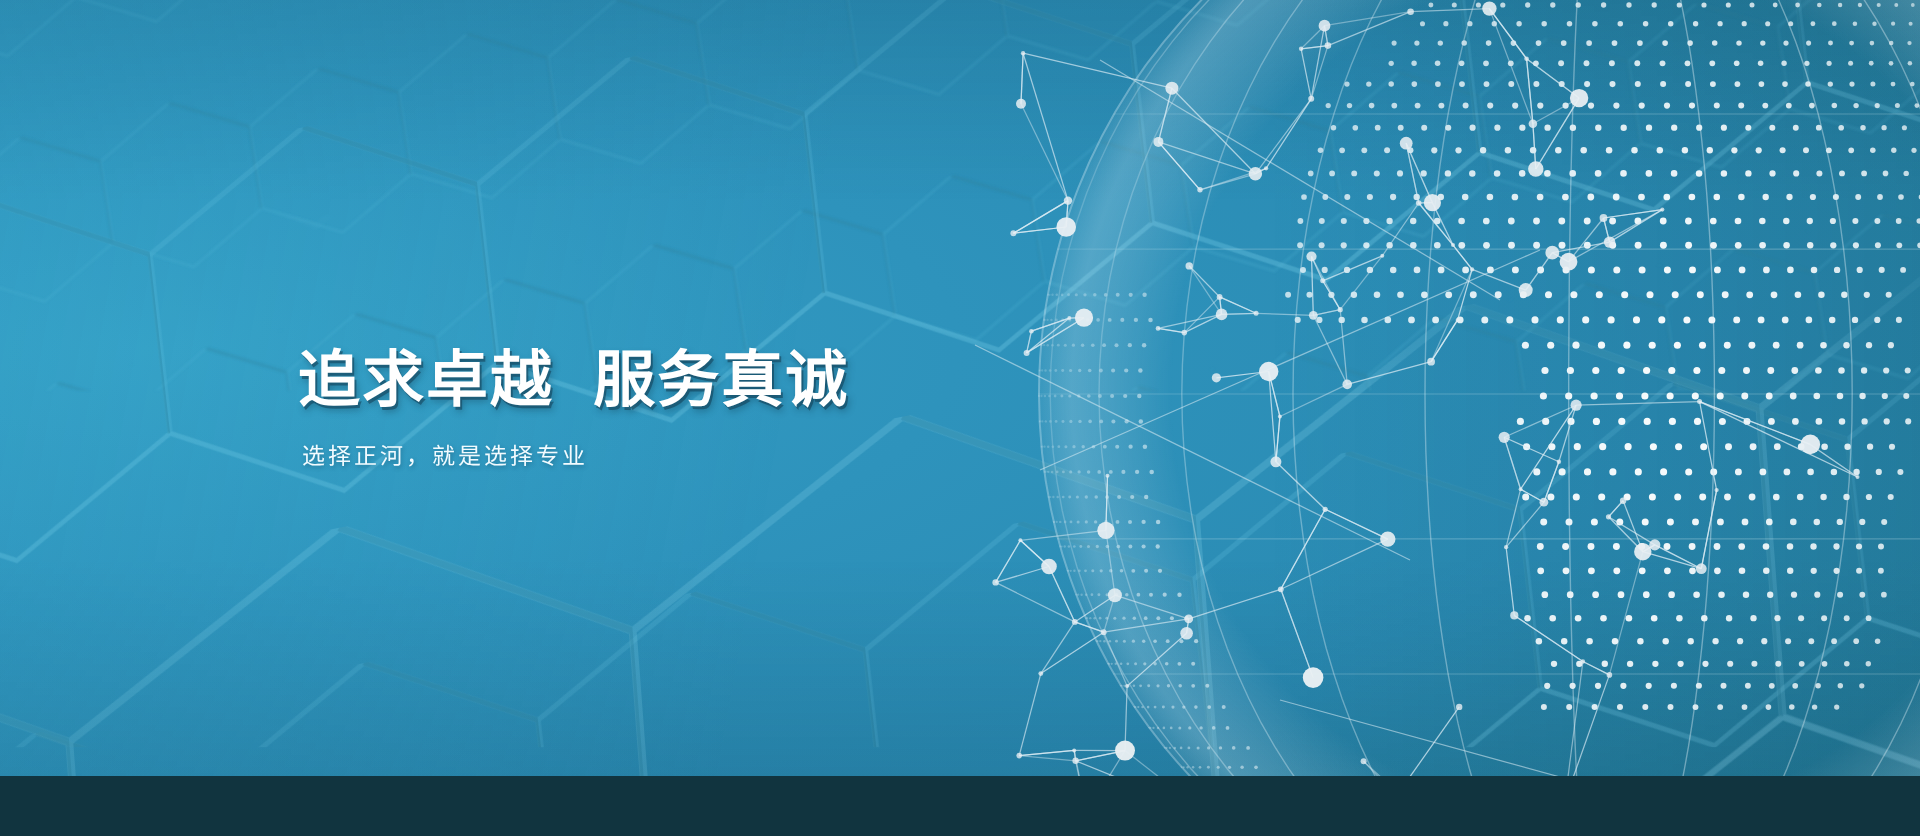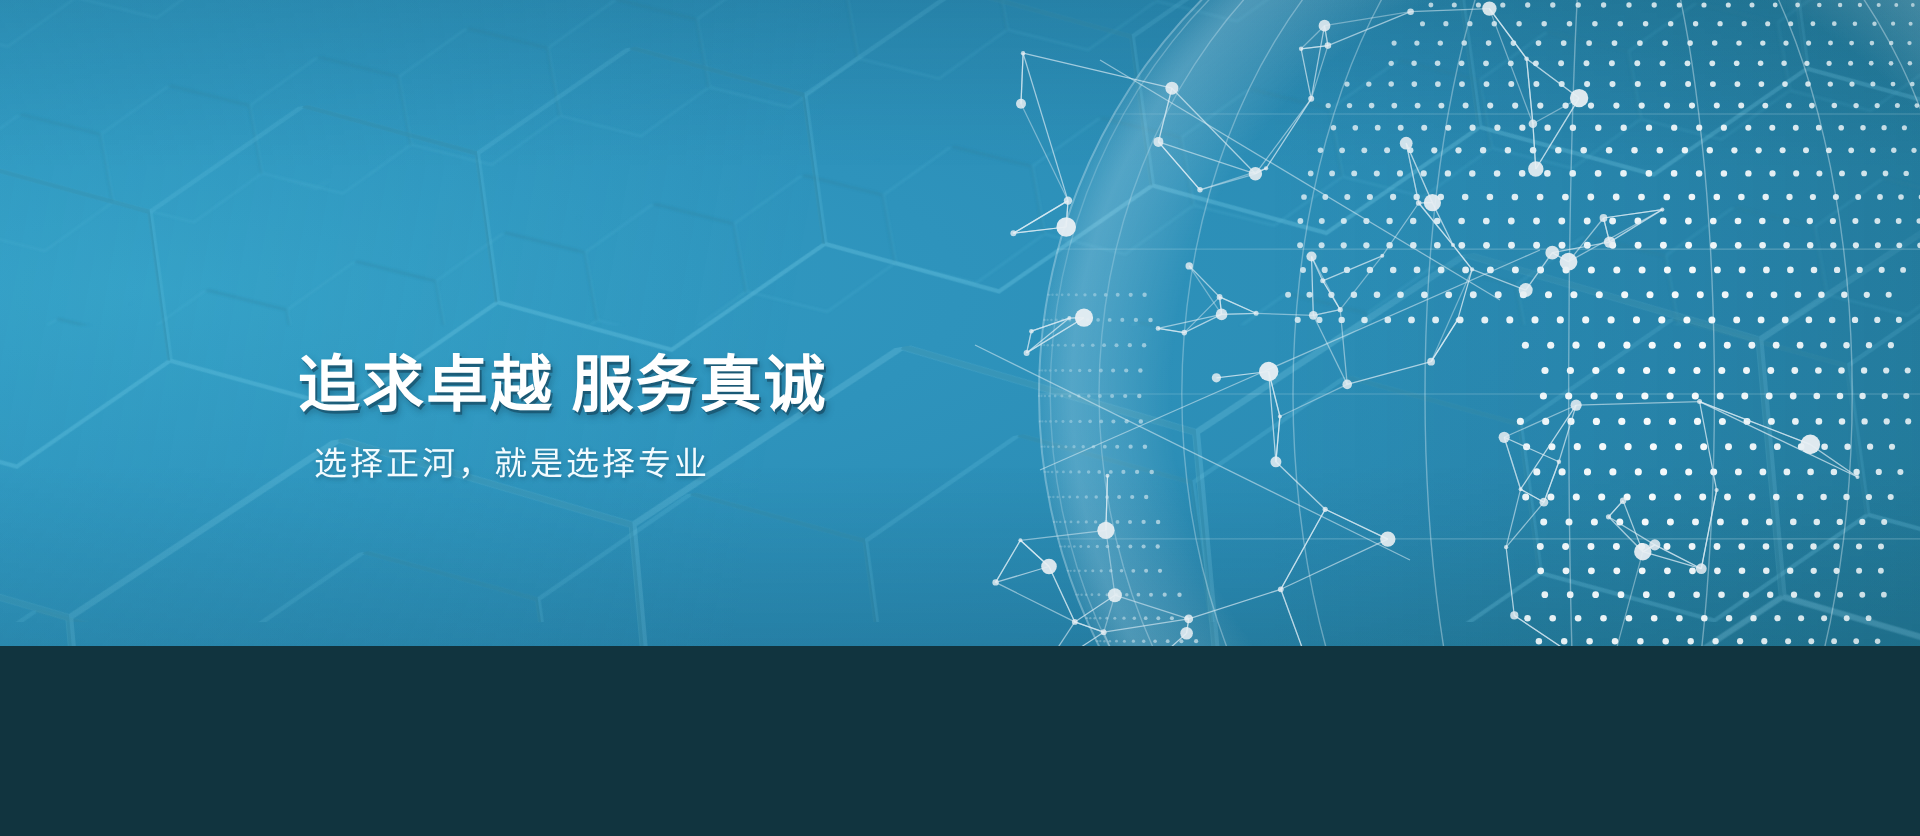--- a/index.html
+++ b/index.html
@@ -4,23 +4,23 @@
 <title>Banner</title>
 <style>
   html, body {
     margin: 0;
     padding: 0;
     background: #11343f;
   }
   #stage {
     position: relative;
     width: 1920px;
-    height: 646px;
+    height: 776px;
     overflow: hidden;
-    font-family: Liberation Serif, serif;
+    font-family: Liberation Mono, monospace;
     background: #ec4899;
   }
 
   
   .bg-base {
     position: absolute;
     inset: 0;
     background:
       radial-gradient(ellipse 110% 90% at 8% 45%, #35a0c6 0%, #2e93bc 38%, #2a8ab2 72%, #26819f 100%);
   }
@@ -80,22 +80,22 @@
     line-height: 1.08;
     font-weight: 700;
     color: #ffffff;
     letter-spacing: 2px;
     white-space: nowrap;
     text-shadow:
        2px 3px 0px rgba(18, 62, 84, 0.55),
        3px 5px 7px rgba(12, 48, 68, 0.35);
   }
   .subline {
-    margin: 26px 0 0 16px;
-    font-size: 33px;
+    margin: 26px 0 0 4px;
+    font-size: 23px;
     line-height: 1.2;
     font-weight: 400;
     color: #f2fbff;
     letter-spacing: 3px;
     white-space: nowrap;
     text-shadow: 1px 2px 4px rgba(12, 50, 70, 0.35);
   }
 </style>
 </head>
 <body>

